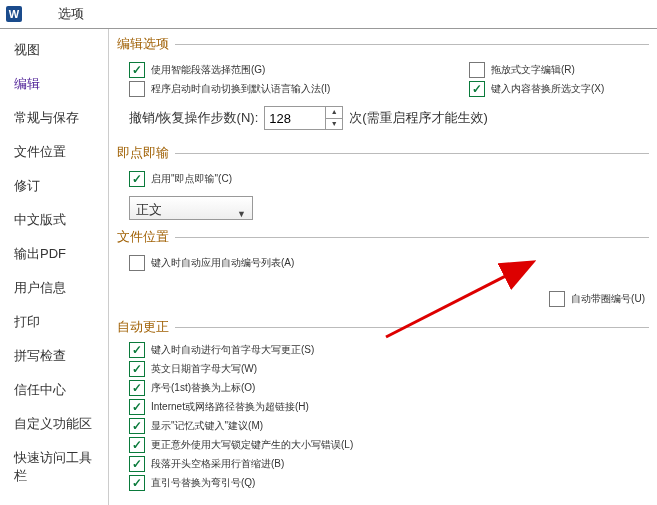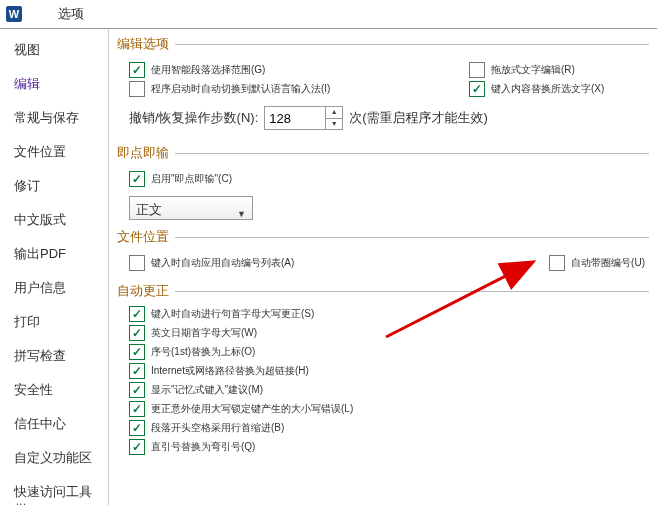--- a/index.html
+++ b/index.html
@@ -212,21 +212,20 @@
     <div class="item">视图</div>
     <div class="item active">编辑</div>
     <div class="item">常规与保存</div>
     <div class="item">文件位置</div>
     <div class="item">修订</div>
     <div class="item">中文版式</div>
     <div class="item">输出PDF</div>
     <div class="item">用户信息</div>
     <div class="item">打印</div>
     <div class="item">拼写检查</div>
-    <div class="item">安全性</div>
     <div class="item">信任中心</div>
     <div class="item">自定义功能区</div>
     <div class="item">快速访问工具栏</div>
   </div>
 
   <div class="main">
 
     <div class="group">
       <div class="group-title-row">
         <span class="group-title">编辑选项</span>
@@ -291,21 +290,21 @@
         <span class="group-title">文件位置</span>
         <span class="group-line"></span>
       </div>
       <div class="row2col">
         <div class="col-left">
           <div class="chk">
             <span class="chk-box"></span>
             <span class="chk-label">键入时自动应用自动编号列表(A)</span>
           </div>
         </div>
-        <div class="col-right" style="display:flex;justify-content:flex-end;padding-right:4px;">
+        <div class="col-right" style="display:flex;justify-content:flex-end;padding-right:4px;margin-top:36px;">
           <div class="chk">
             <span class="chk-box"></span>
             <span class="chk-label">自动带圈编号(U)</span>
           </div>
         </div>
       </div>
     </div>
 
     <div class="group">
       <div class="group-title-row">

